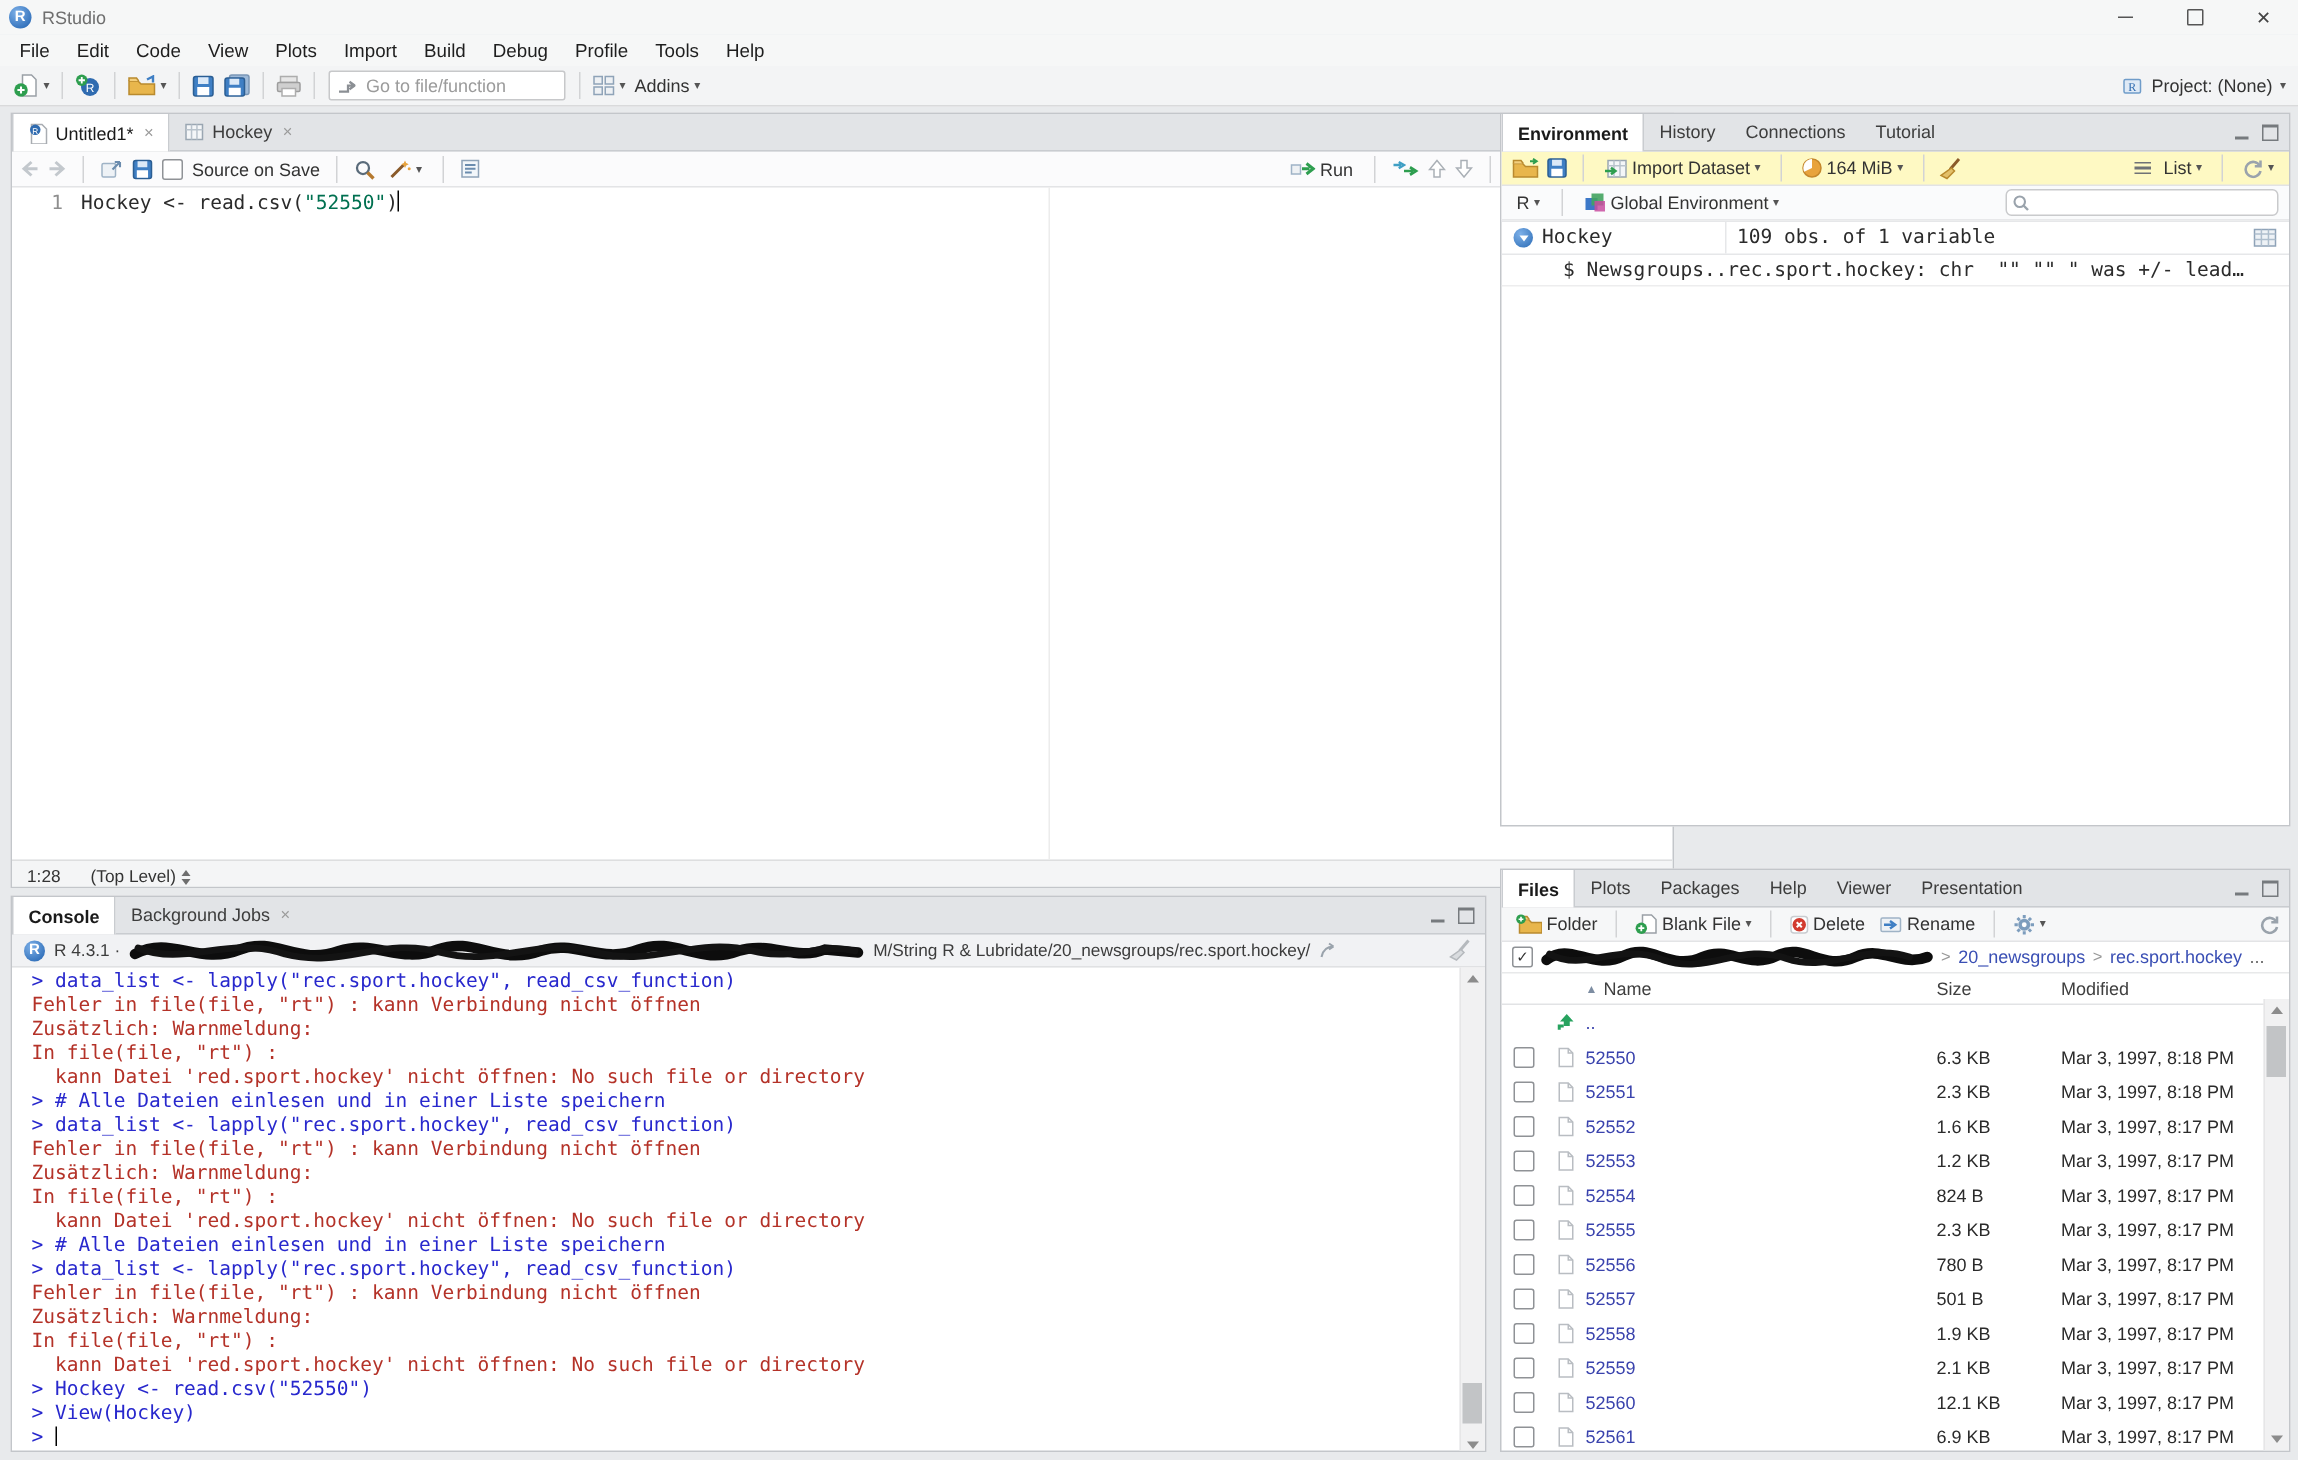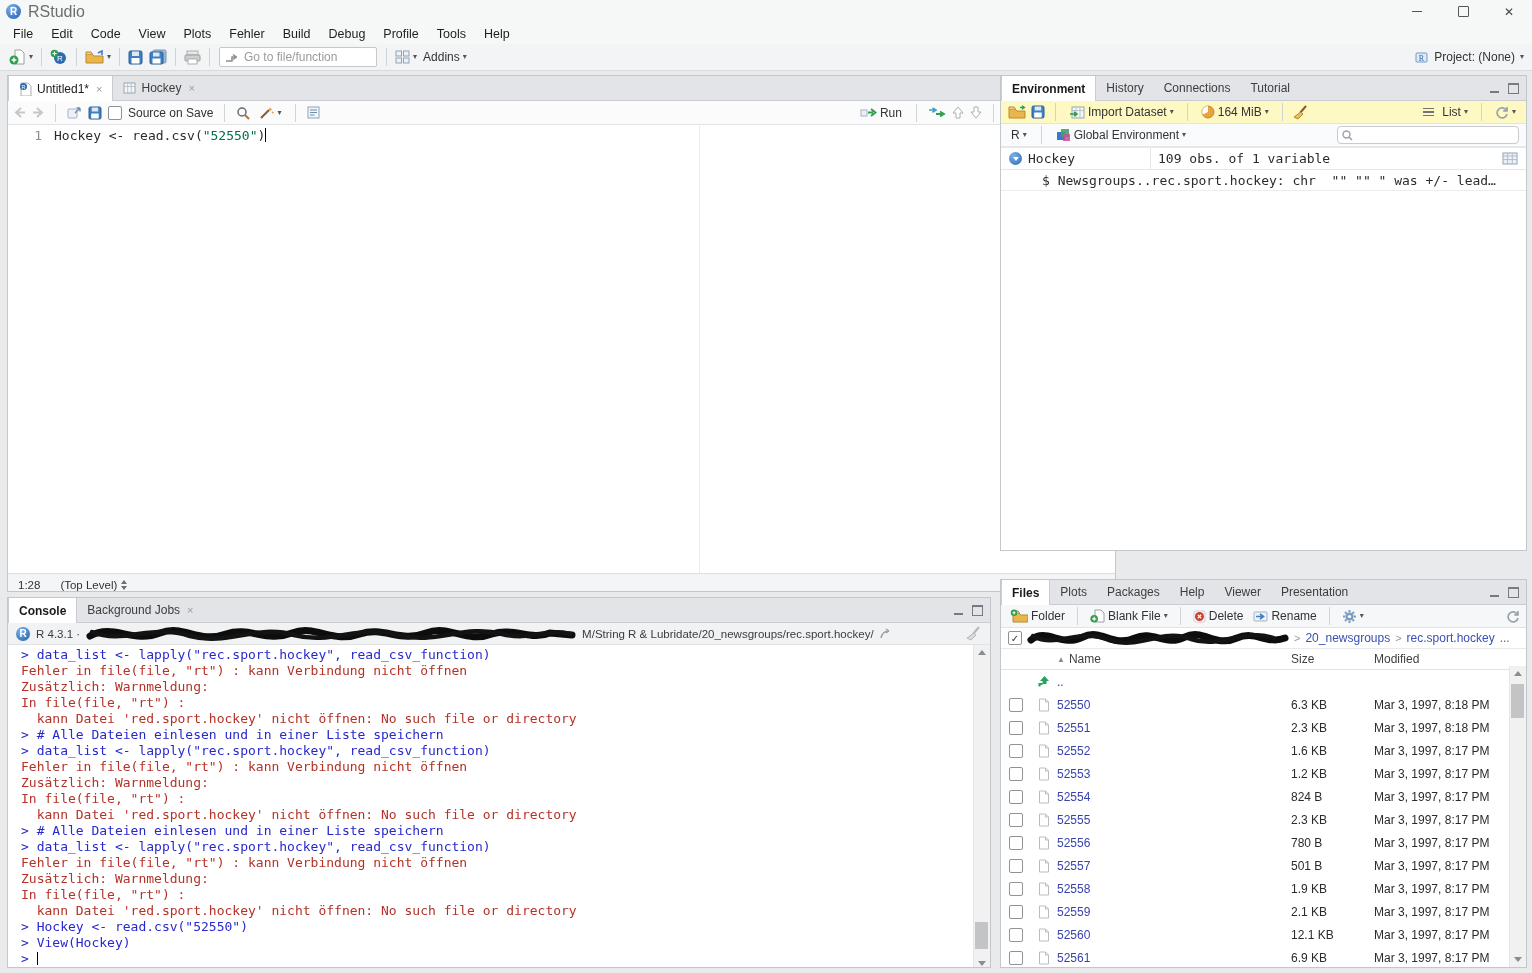--- a/index.html
+++ b/index.html
@@ -7,21 +7,21 @@
        background:#e8eaec;font-family:"Liberation Sans",sans-serif;color:#2b2b2b;
        -webkit-font-smoothing:antialiased;}
   .mono{font-family:"DejaVu Sans Mono","Liberation Mono",monospace;}
   svg{display:block;}
   
   .titlebar{position:absolute;left:0;top:0;right:0;height:23px;background:#f6f7f7;
             display:flex;align-items:center;}
   .r-ball{width:15px;height:15px;border-radius:50%;margin-left:6px;
           background:radial-gradient(circle at 35% 30%,#7db0e8,#1d5fae);
           color:#fff;font-size:10px;font-weight:bold;display:flex;align-items:center;justify-content:center;flex:none;}
-  .title-text{margin-left:7px;font-size:16px;color:#6e6e6e;}
+  .title-text{margin-left:7px;font-size:12px;color:#6e6e6e;}
   .win-controls{margin-left:auto;display:flex;height:100%;}
   .win-btn{width:46px;height:100%;display:flex;align-items:center;justify-content:center;color:#444;font-size:12px;}
   .glyph-min{width:10px;height:1px;background:#555;}
   .glyph-max{width:9px;height:9px;border:1px solid #555;border-radius:1px;}
   .menubar{position:absolute;left:0;top:23px;right:0;height:21px;background:#f6f7f7;
            display:flex;align-items:center;padding-left:4px;}
   .menu-item{padding:0 9px;font-size:12.5px;color:#1e1e1e;height:100%;display:flex;align-items:center;}
   .main-toolbar{position:absolute;left:0;top:44px;right:0;height:26px;background:#f3f4f5;
                 border-bottom:1px solid #d9dadb;display:flex;align-items:center;padding-left:6px;}
   .tb-sep{width:1px;height:18px;background:#d2d3d5;margin:0 5px;flex:none;}
@@ -133,21 +133,21 @@
       </div>
   </div>
 </div>
 
 <div class="menubar">
   <div class="menu-item">File</div>
     <div class="menu-item">Edit</div>
     <div class="menu-item">Code</div>
     <div class="menu-item">View</div>
     <div class="menu-item">Plots</div>
-    <div class="menu-item">Fehler</div>
+    <div class="menu-item">Import</div>
     <div class="menu-item">Build</div>
     <div class="menu-item">Debug</div>
     <div class="menu-item">Profile</div>
     <div class="menu-item">Tools</div>
     <div class="menu-item">Help</div>
 </div>
 
 <div class="main-toolbar">
   <div class="tb-btn">
     <svg width="17" height="16">

